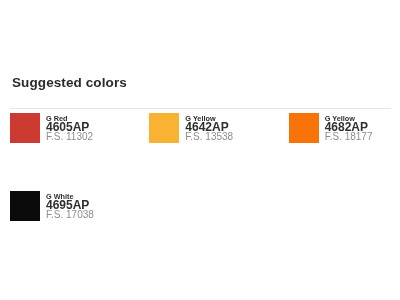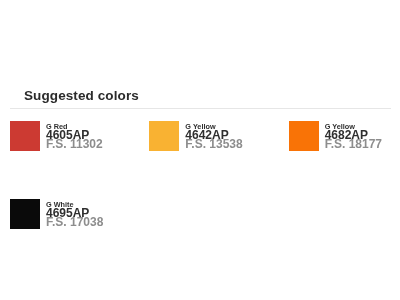--- a/index.html
+++ b/index.html
@@ -19,42 +19,41 @@
     left: 0;
     top: 0;
     width: 400px;
     height: 300px;
     background: #ffffff;
   }
 
   .section-title {
     position: absolute;
     left: 12px;
-    top: 88px;
+    top: 75px;
     font-size: 13.5px;
     font-weight: bold;
     color: #2b2b2b;
     letter-spacing: 0.1px;
     line-height: 16px;
-    margin-left: 12px;
   }
 
   .title-rule {
     position: absolute;
     left: 10px;
     top: 108px;
     width: 381px;
     height: 1px;
     background: #e6e6e6;
   }
 
   .color-grid {
     position: absolute;
     left: 10px;
-    top: 120px;
+    top: 112px;
     width: 382px;
     display: grid;
     grid-template-columns: repeat(3, 1fr);
     grid-auto-rows: 42px;
     column-gap: 2px;
     row-gap: 2px;
     gap: 36px;
   }
 
   .color-item {
@@ -90,22 +89,22 @@
 
   .color-code {
     font-size: 12px;
     font-weight: bold;
     color: #2f2f2f;
     line-height: 9.2px;
     white-space: nowrap;
   }
 
   .color-fs {
-    font-size: 12px;
-    font-weight: bold;
+    font-size: 10px;
+    font-weight: normal;
     color: #8d8d8d;
     line-height: 9.4px;
     white-space: nowrap;
   }
 </style>
 </head>
 <body>
 
 <div class="panel">
 

